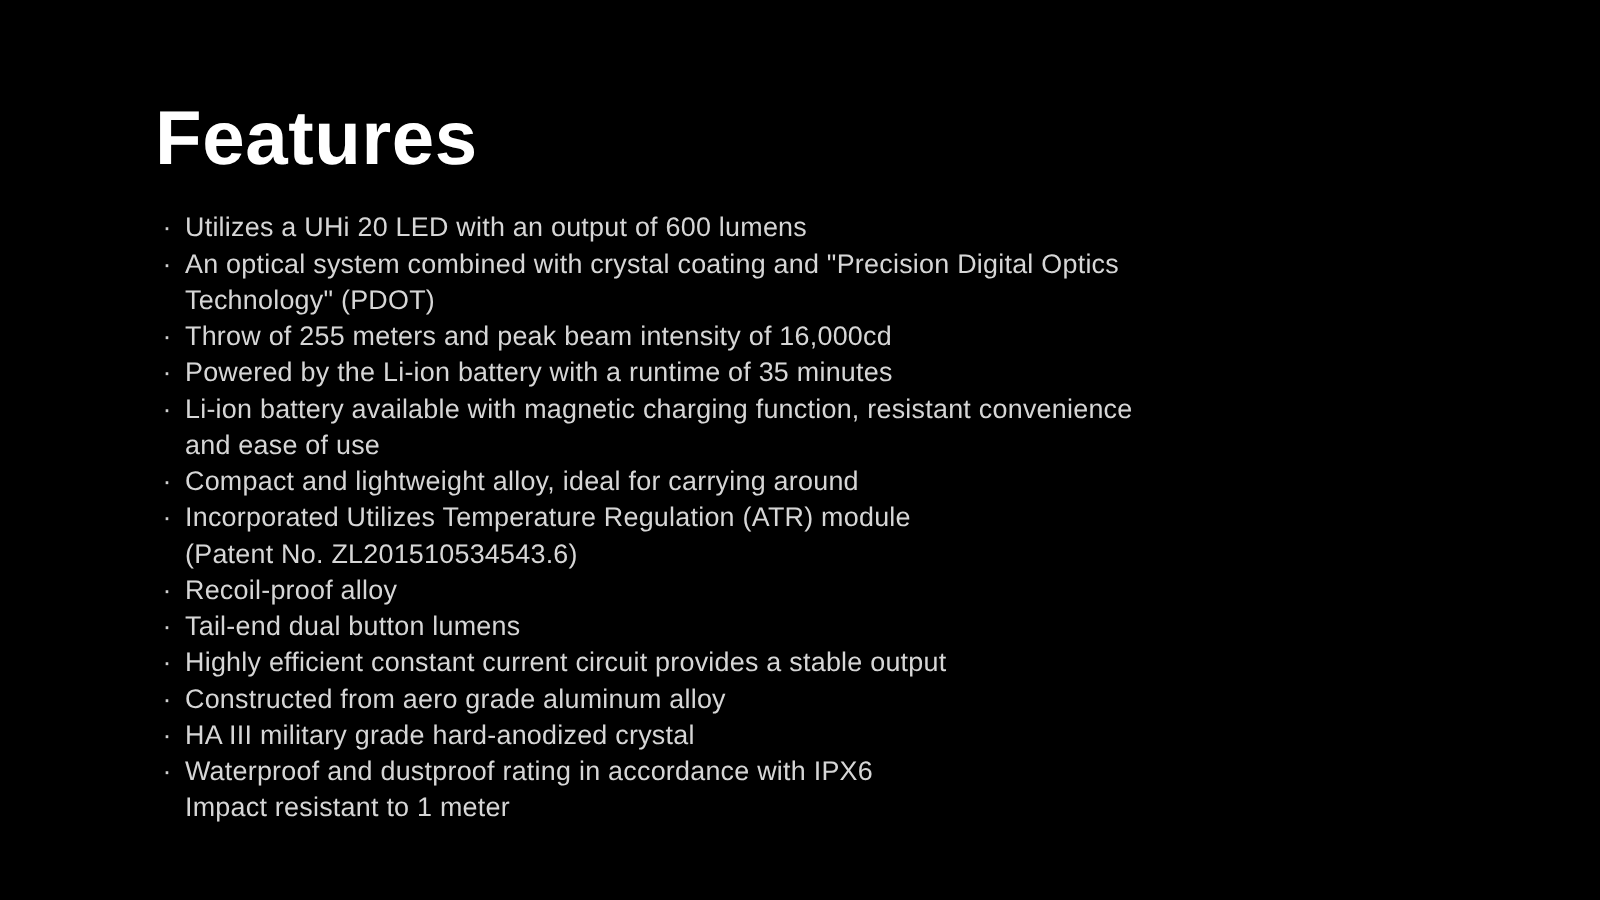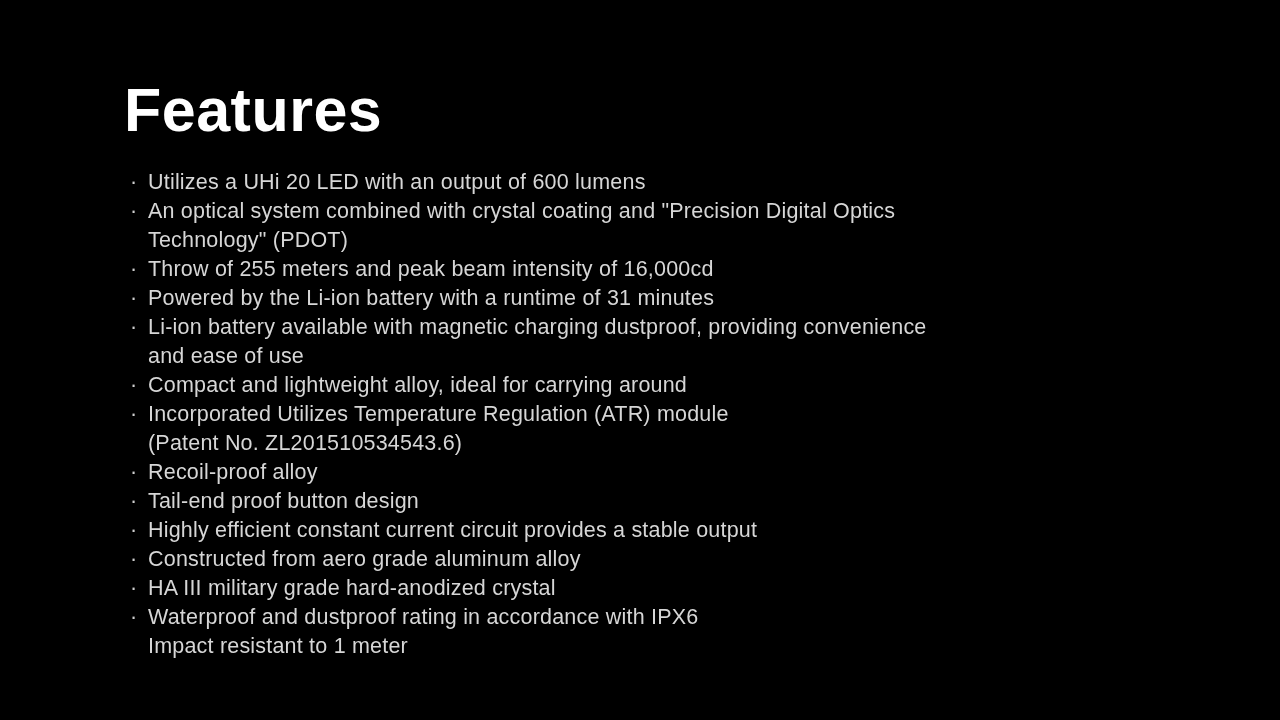--- a/index.html
+++ b/index.html
@@ -72,43 +72,43 @@
       <span class="bullet-marker">·</span>
       <span class="feature-text">An optical system combined with crystal coating and "Precision Digital Optics
 Technology" (PDOT)</span>
     </li>
     <li class="feature-item">
       <span class="bullet-marker">·</span>
       <span class="feature-text">Throw of 255 meters and peak beam intensity of 16,000cd</span>
     </li>
     <li class="feature-item">
       <span class="bullet-marker">·</span>
-      <span class="feature-text">Powered by the Li-ion battery with a runtime of 31 minutes</span>
+      <span class="feature-text">Powered by the Li-ion battery with a runtime of 35 minutes</span>
     </li>
     <li class="feature-item">
       <span class="bullet-marker">·</span>
-      <span class="feature-text">Li-ion battery available with magnetic charging dustproof, providing convenience
+      <span class="feature-text">Li-ion battery available with magnetic charging function, resistant convenience
 and ease of use</span>
     </li>
     <li class="feature-item">
       <span class="bullet-marker">·</span>
       <span class="feature-text">Compact and lightweight alloy, ideal for carrying around</span>
     </li>
     <li class="feature-item">
       <span class="bullet-marker">·</span>
       <span class="feature-text">Incorporated Utilizes Temperature Regulation (ATR) module
 (Patent No. ZL201510534543.6)</span>
     </li>
     <li class="feature-item">
       <span class="bullet-marker">·</span>
       <span class="feature-text">Recoil-proof alloy</span>
     </li>
     <li class="feature-item">
       <span class="bullet-marker">·</span>
-      <span class="feature-text">Tail-end proof button design</span>
+      <span class="feature-text">Tail-end dual button lumens</span>
     </li>
     <li class="feature-item">
       <span class="bullet-marker">·</span>
       <span class="feature-text">Highly efficient constant current circuit provides a stable output</span>
     </li>
     <li class="feature-item">
       <span class="bullet-marker">·</span>
       <span class="feature-text">Constructed from aero grade aluminum alloy</span>
     </li>
     <li class="feature-item">

